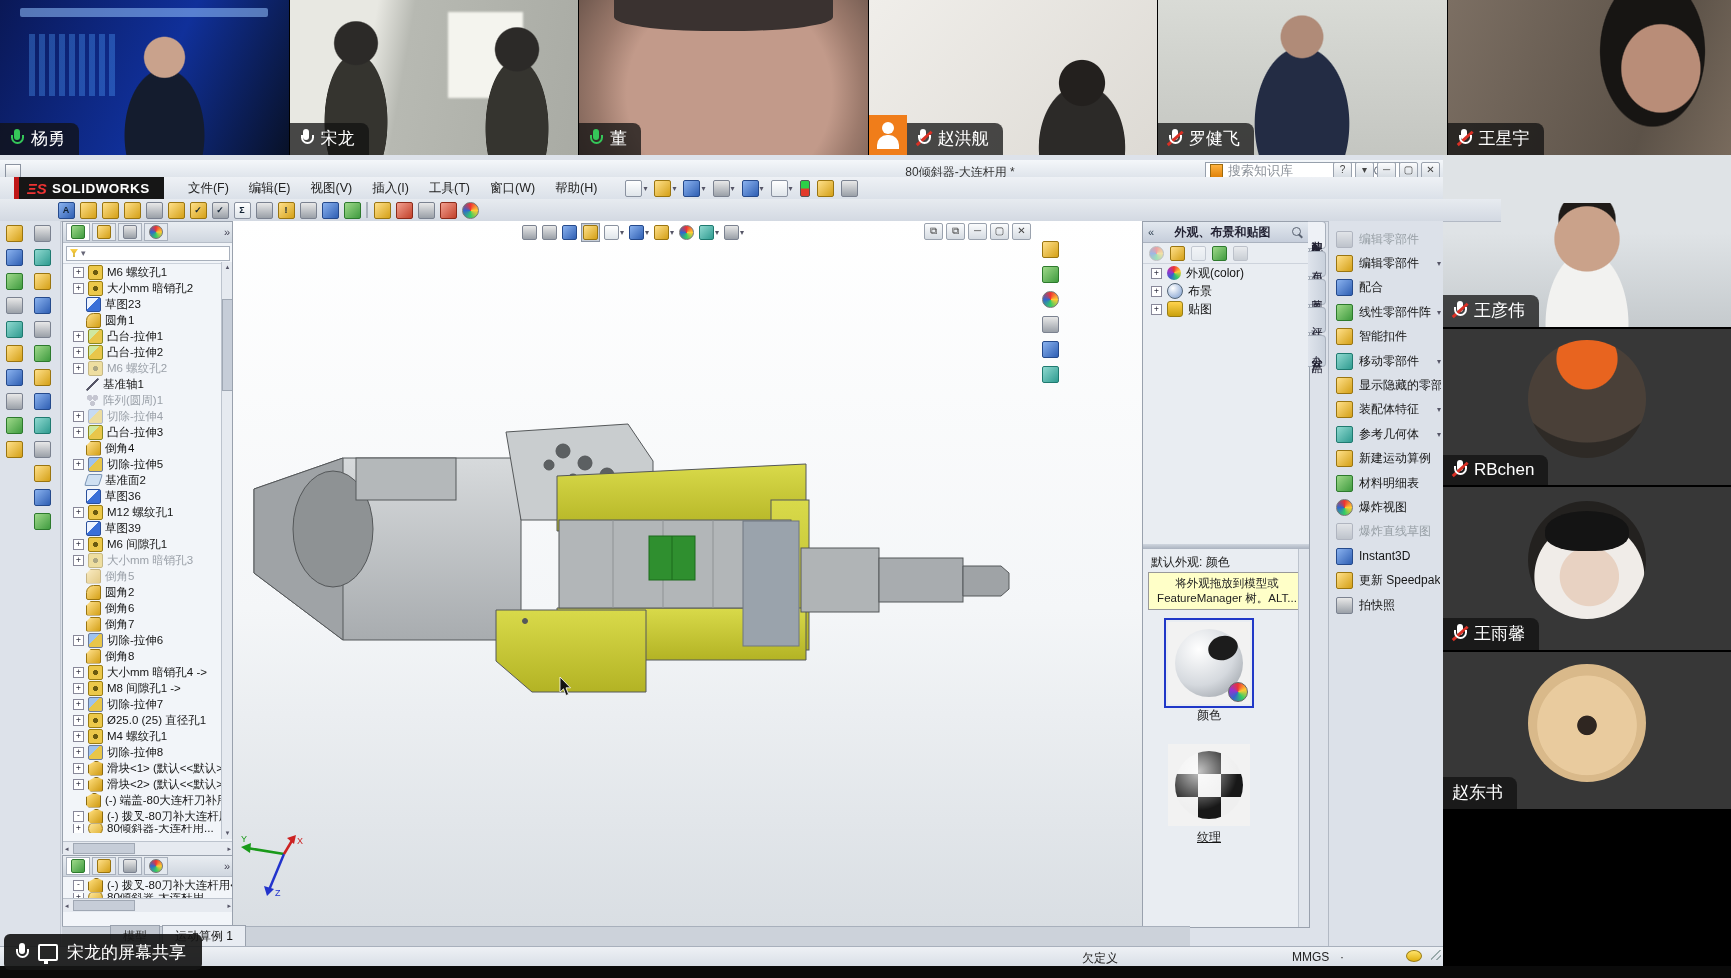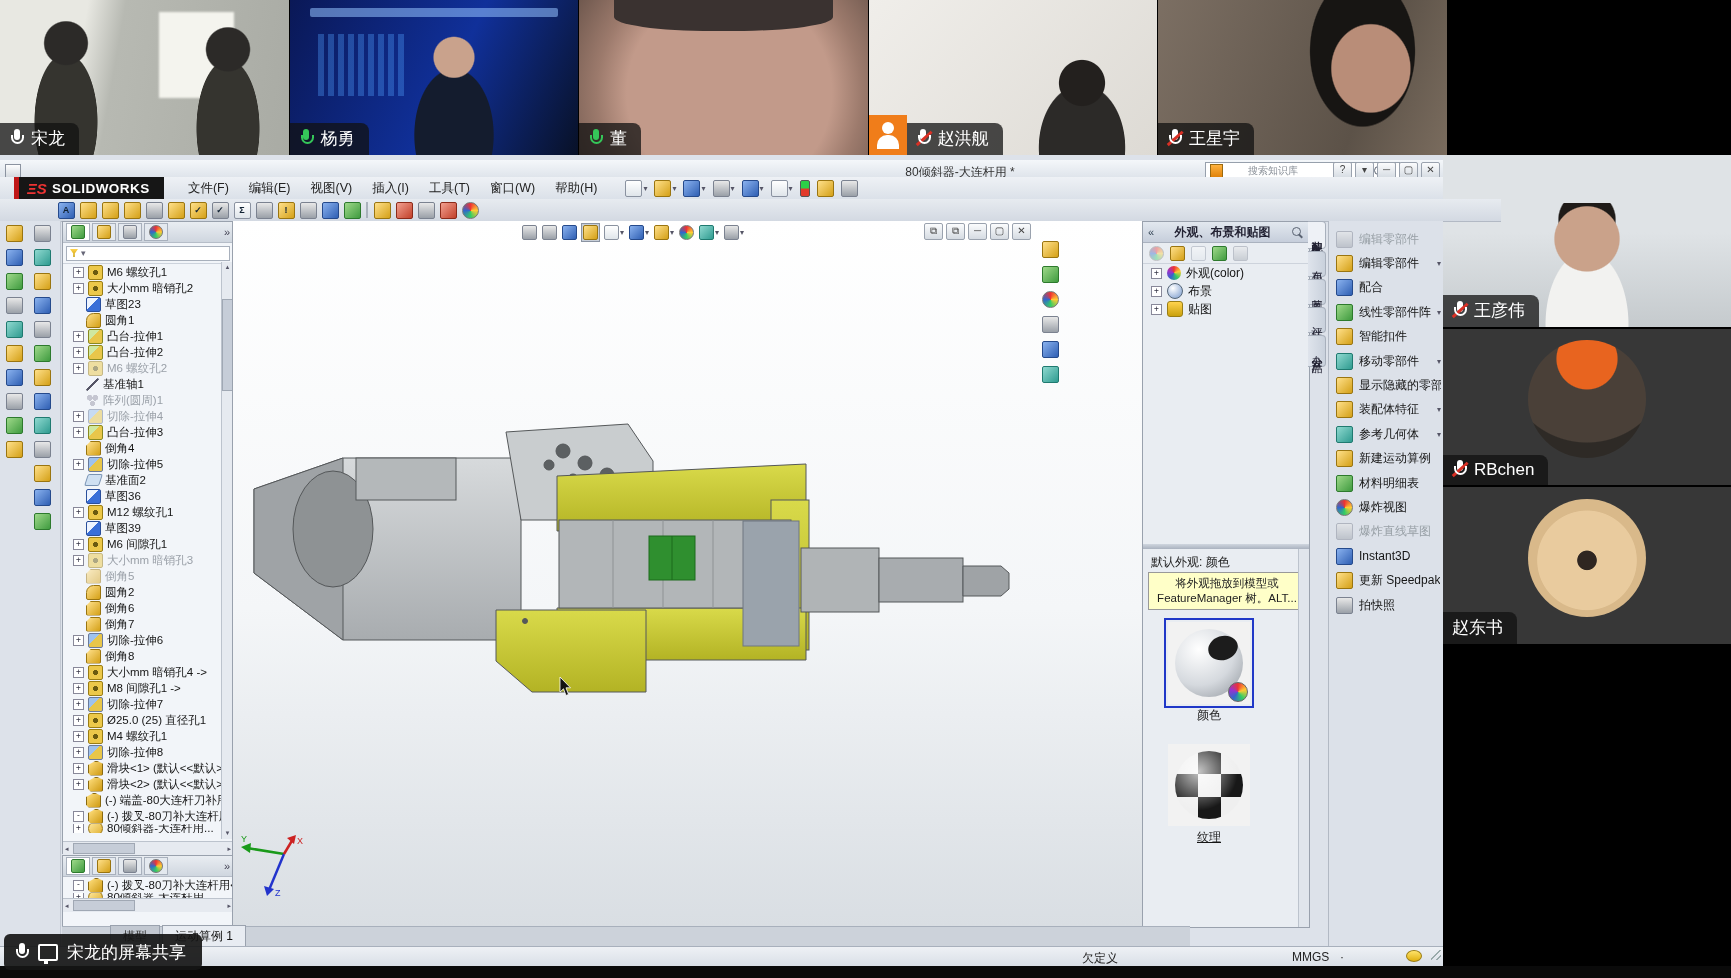--- a/index.html
+++ b/index.html
@@ -66,21 +66,21 @@
   
   #sidebar{left:1443px;top:155px;width:288px;height:823px;background:#000;}
   .stile{position:relative;width:100%;background:#353535;border-bottom:2px solid #000;overflow:hidden;}
   
   #sw{left:0;top:155px;width:1443px;height:811px;background:#dde2ea;font-size:12px;color:#151515;}
   #titlebar{left:0;top:5px;width:1443px;height:22px;background:linear-gradient(#f4f7fa,#d9dfe7);border-bottom:1px solid #b8bfc9;}
   #title{left:850px;top:4px;width:220px;text-align:center;font-size:12px;color:#333;}
   .tb-docicon{left:5px;top:4px;width:14px;height:14px;background:linear-gradient(#fefefe,#cdd3da);border:1px solid #8b93a0;}
   #searchbox{left:1205px;top:2px;width:185px;height:16px;background:#fff;border:1px solid #97a0ac;display:flex;align-items:center;gap:5px;padding:0 4px;}
   .bookicon{width:11px;height:12px;background:linear-gradient(#ffb23e,#e0820a);border:1px solid #9a6a10;flex:none;}
-  #searchbox .ph{color:#8a9098;font-size:10px;flex:1;margin-left:20px;}
+  #searchbox .ph{color:#8a9098;font-size:13px;flex:1;}
   .mag{width:13px;height:13px;position:relative;flex:none;}
   .mag::before{content:"";position:absolute;width:7px;height:7px;border:1.5px solid #5a6372;border-radius:50%;left:1px;top:1px;}
   .mag::after{content:"";position:absolute;width:5px;height:2px;background:#5a6372;transform:rotate(45deg);left:7px;top:9px;}
   .winbtns{right:3px;top:2px;display:flex;gap:3px;}
   .wbtn{width:17px;height:15px;background:linear-gradient(#fbfcfd,#d5dbe2);border:1px solid #9aa2ae;font-size:10px;
      line-height:14px;text-align:center;color:#444;border-radius:2px;}
   #menubar{left:0;top:22px;width:1443px;height:22px;background:linear-gradient(#eef1f5,#dbe1e9);display:flex;align-items:center;}
   #logo{display:flex;align-items:center;height:22px;margin-left:14px;}
   #logo .red{width:5px;height:22px;background:#c01818;}
   #logo .black{height:22px;background:#161616;color:#fff;display:flex;align-items:center;padding:0 14px 0 8px;gap:5px;}
@@ -210,39 +210,39 @@
   #sharebanner{left:4px;top:934px;height:36px;background:rgba(22,22,22,.92);border-radius:6px;display:flex;
      align-items:center;gap:9px;padding:0 16px 0 10px;color:#fff;font-size:17px;z-index:50;}
   .scrico{width:16px;height:13px;border:2px solid #fff;border-radius:2px;position:relative;}
   .scrico::after{content:"";position:absolute;left:4px;bottom:-5px;width:4px;height:3px;background:#fff;}
   #bottombar{left:0;top:966px;width:1731px;height:12px;background:#0a0a0a;z-index:40;}
 </style>
 </head>
 <body>
 
 <div id="topstrip" class="abs">
+    <div class="vtile style-slide">
+      <div class="decor d-slide">
+        <div class="person"></div>
+      </div>
+      <div class="ntag">
+        <span class="mic green"></span>
+        <span class="nlabel">杨勇</span>
+      </div>
+    </div>
     <div class="vtile style-office">
       <div class="decor d-office">
         <div class="person"></div>
         <div class="person p2"></div>
       </div>
       <div class="ntag">
         <span class="mic"></span>
         <span class="nlabel">宋龙</span>
       </div>
     </div>
-    <div class="vtile style-slide">
-      <div class="decor d-slide">
-        <div class="person"></div>
-      </div>
-      <div class="ntag">
-        <span class="mic green"></span>
-        <span class="nlabel">杨勇</span>
-      </div>
-    </div>
     <div class="vtile style-face active">
       <div class="decor d-face">
         <div class="person"></div>
       </div>
       <div class="ntag">
         <span class="mic green"></span>
         <span class="nlabel">董</span>
       </div>
     </div>
     <div class="vtile style-wall">
@@ -250,20 +250,31 @@
         <div class="person"></div>
       </div>
       <div class="pbadge"></div>
       <div class="ntag">
         <span class="mic">
           <span class="slash"></span>
         </span>
         <span class="nlabel">赵洪舰</span>
       </div>
     </div>
+    <div class="vtile style-darkoffice">
+      <div class="decor d-darkoffice">
+        <div class="person"></div>
+      </div>
+      <div class="ntag">
+        <span class="mic">
+          <span class="slash"></span>
+        </span>
+        <span class="nlabel">罗健飞</span>
+      </div>
+    </div>
     <div class="vtile style-room">
       <div class="decor d-room">
         <div class="person"></div>
       </div>
       <div class="ntag">
         <span class="mic">
           <span class="slash"></span>
         </span>
         <span class="nlabel">王星宇</span>
       </div>
@@ -284,20 +295,31 @@
     </div>
     <div class="stile style-avatar" style="height: 156px;">
       <div class="decor d-avatar">
         <div class="av av-beanie"></div>
       </div>
       <div class="ntag">
         <span class="mic">
           <span class="slash"></span>
         </span>
         <span class="nlabel">RBchen</span>
+      </div>
+    </div>
+    <div class="stile style-avatar" style="height: 163px;">
+      <div class="decor d-avatar">
+        <div class="av av-cap"></div>
+      </div>
+      <div class="ntag">
+        <span class="mic">
+          <span class="slash"></span>
+        </span>
+        <span class="nlabel">王雨馨</span>
       </div>
     </div>
     <div class="stile style-avatar" style="height: 157px;">
       <div class="decor d-avatar">
         <div class="av av-dog"></div>
       </div>
       <div class="ntag">
         <span class="nlabel">赵东书</span>
       </div>
     </div>

